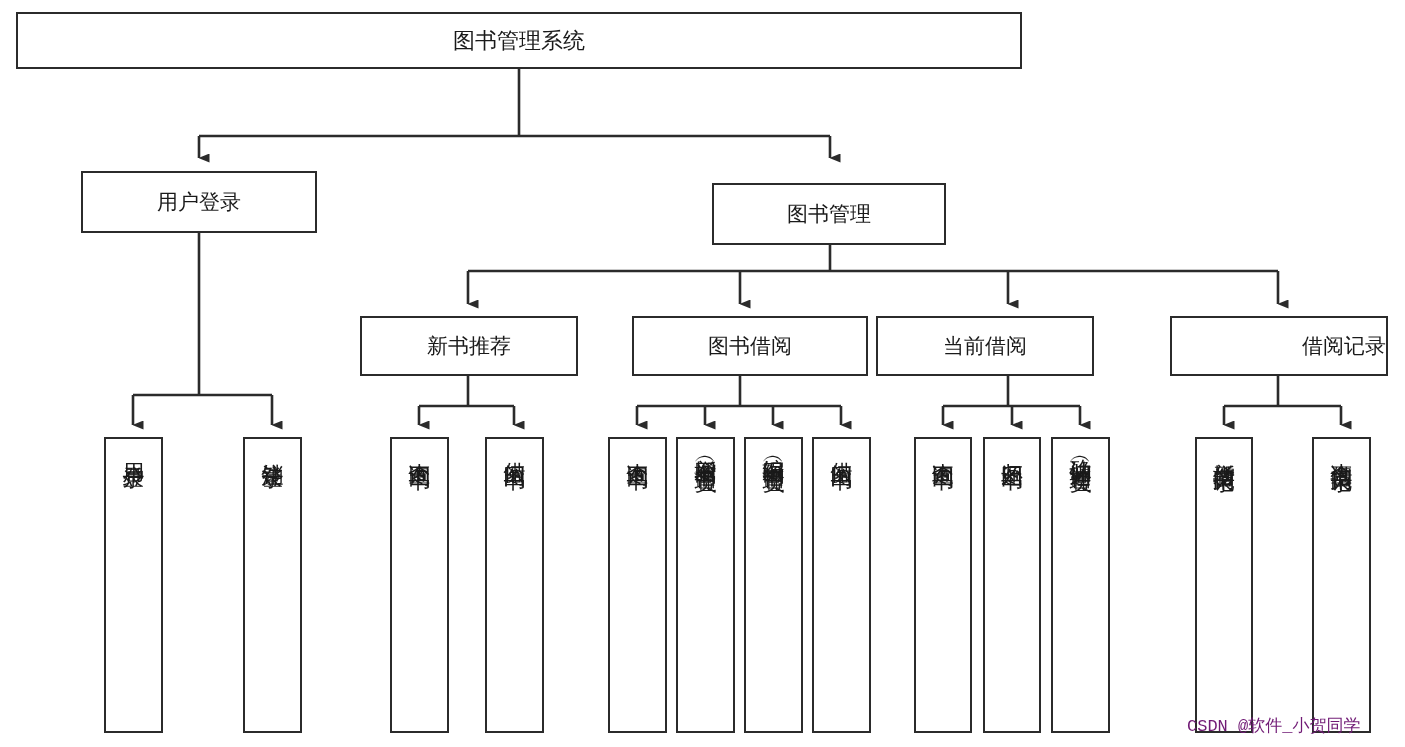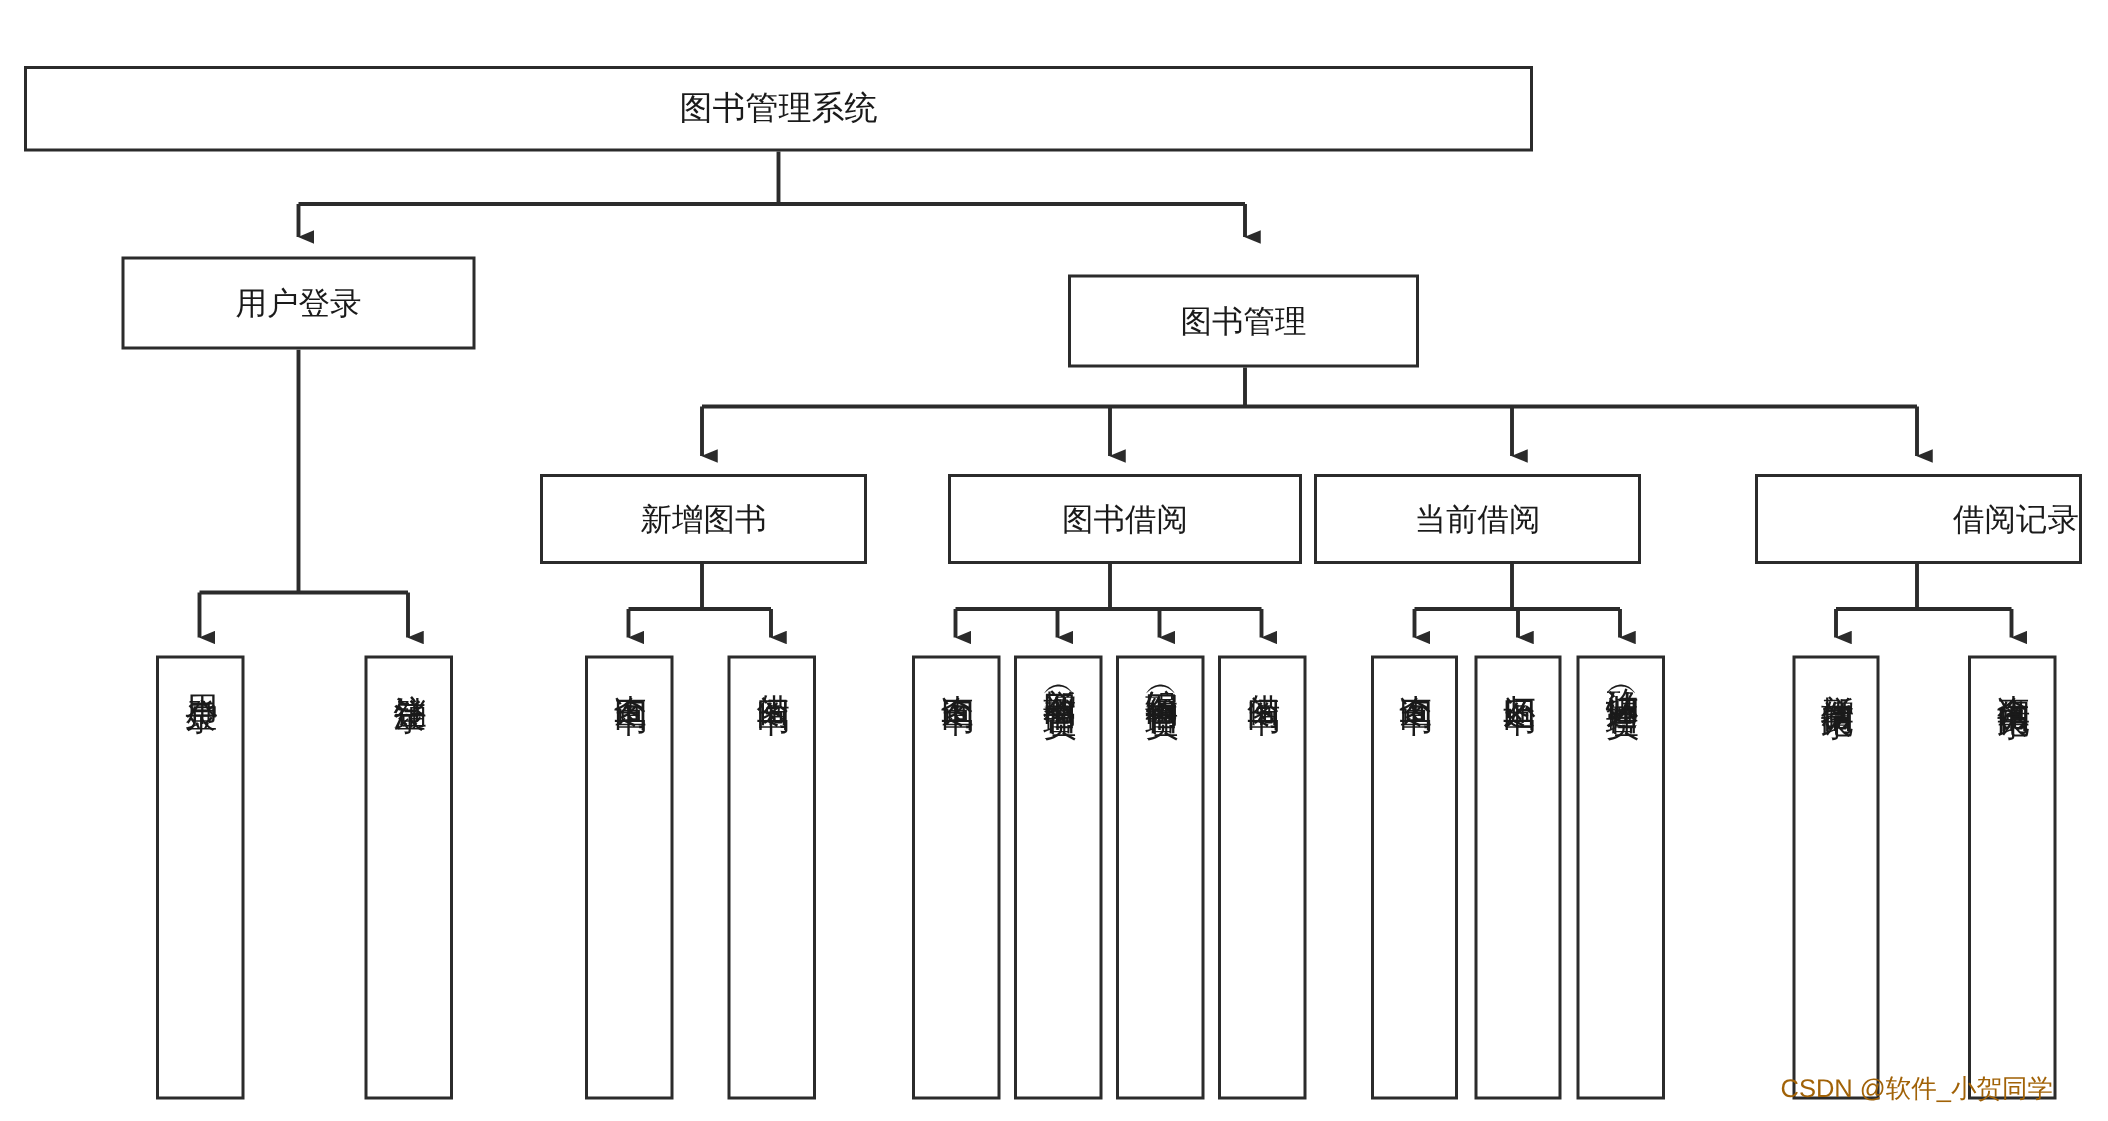--- a/index.html
+++ b/index.html
@@ -57,24 +57,24 @@
     line-height: 1;
   }
   .node.leaf.tall-text {
     padding-top: 2px;
   }
   .watermark {
     position: absolute;
     left: 1187px;
     top: 714px;
     font-size: 17px;
-    color: #a16207;
+    color: #701a75;
     white-space: nowrap;
     z-index: 3;
-    font-family: Liberation Sans, sans-serif;
+    font-family: Liberation Mono, monospace;
   }
 </style>
 </head>
 <body>
 
 <div id="diagram-root">
 
   <svg id="diagram-svg" viewBox="0 0 1405 747" xmlns="http://www.w3.org/2000/svg">
     <defs>
       <marker id="arrowhead" markerWidth="9" markerHeight="11" refX="4.5" refY="10.5" orient="auto" markerUnits="userSpaceOnUse">
@@ -118,34 +118,34 @@
       <path d="M1012,406 L1012,425" marker-end="url(#arrowhead)"></path>
       <path d="M1080,406 L1080,425" marker-end="url(#arrowhead)"></path>
 
       <path d="M1278,376 L1278,406"></path>
       <path d="M1224,406 L1341,406"></path>
       <path d="M1224,406 L1224,425" marker-end="url(#arrowhead)"></path>
       <path d="M1341,406 L1341,425" marker-end="url(#arrowhead)"></path>
     </g>
   </svg>
 
-  <div class="node root" style="left:16px; top:12px; width:1006px; height:57px;margin-top:32px;">
+  <div class="node root" style="left:16px; top:12px; width:1006px; height:57px;">
     <span class="label">图书管理系统</span>
   </div>
 
   <div class="node l2" style="left:81px; top:171px; width:236px; height:62px;">
     <span class="label">用户登录</span>
   </div>
 
   <div class="node l2" style="left:712px; top:171px; width:234px; height:62px;margin-top:12px;">
     <span class="label">图书管理</span>
   </div>
 
   <div class="node l3" style="left:360px; top:316px; width:218px; height:60px;">
-    <span class="label">新增图书</span>
+    <span class="label">新书推荐</span>
   </div>
 
   <div class="node l3" style="left:632px; top:316px; width:236px; height:60px;">
     <span class="label">图书借阅</span>
   </div>
 
   <div class="node l3" style="left:876px; top:316px; width:218px; height:60px;">
     <span class="label">当前借阅</span>
   </div>
 

